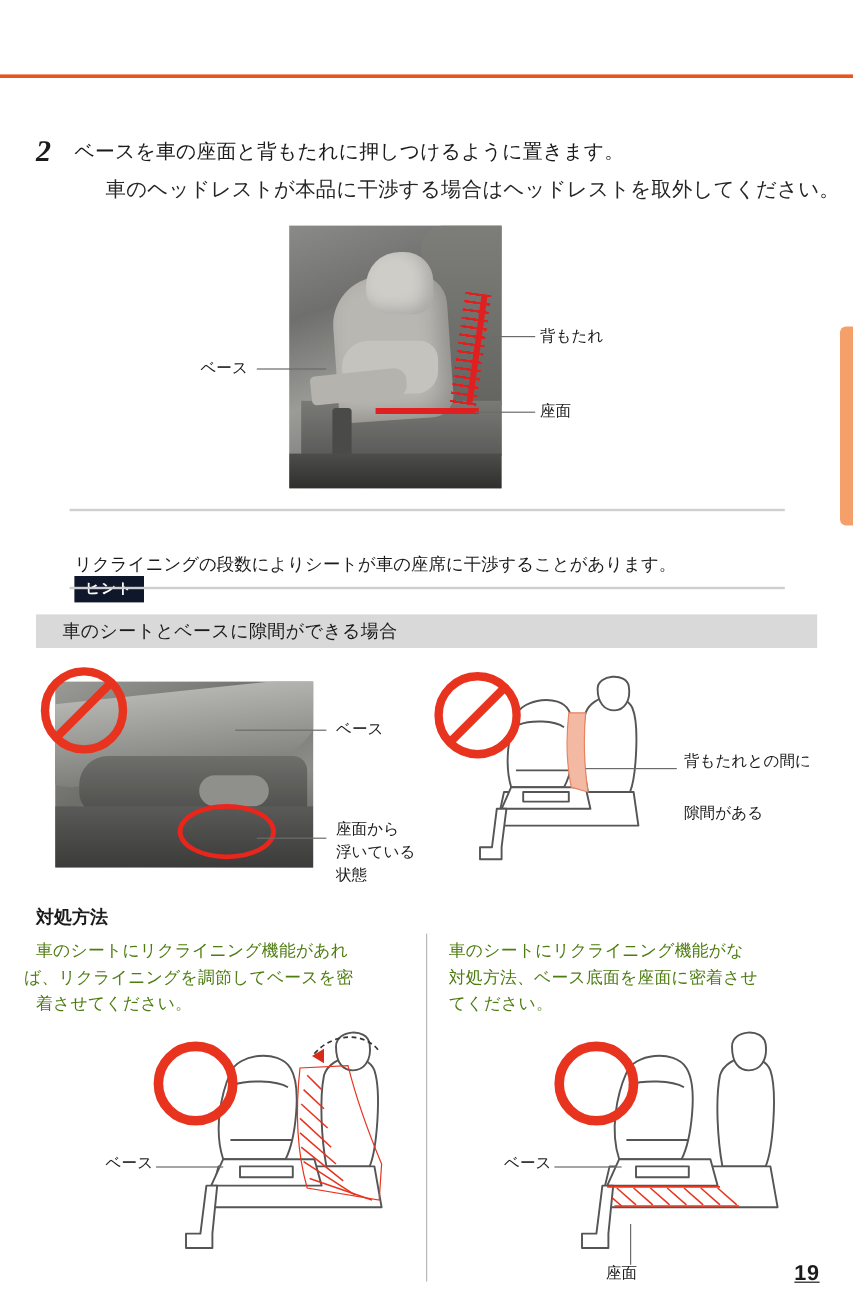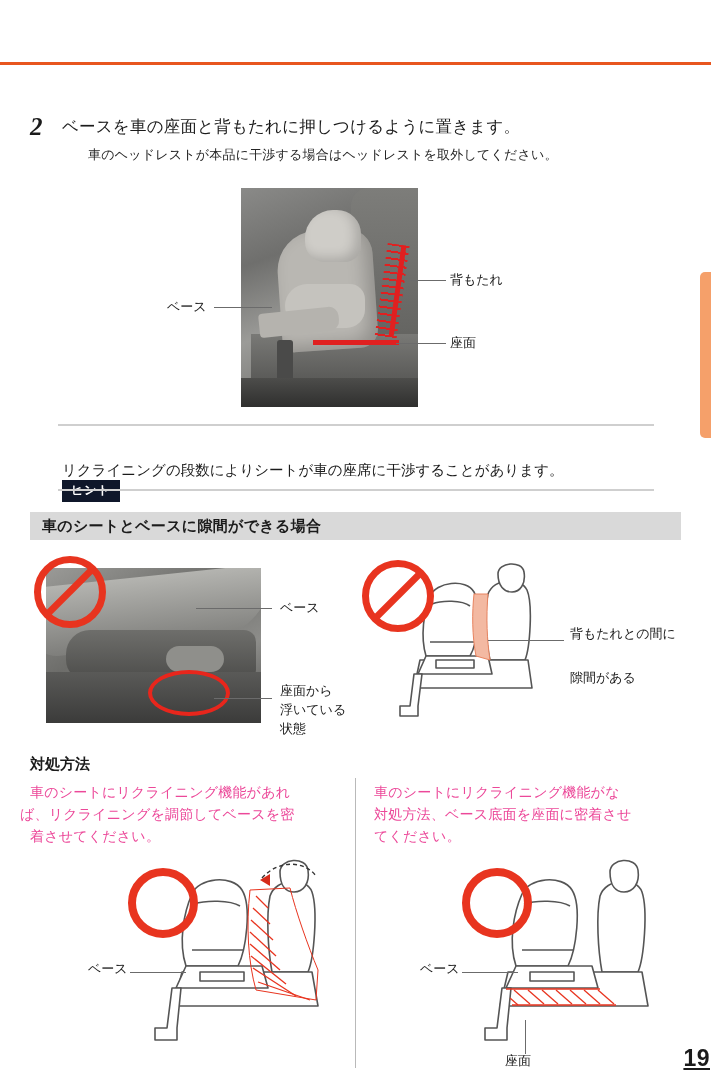--- a/index.html
+++ b/index.html
@@ -60,21 +60,21 @@
     top: 4px;
     font-size: 16.5px;
     font-weight: normal;
     letter-spacing: 0.2px;
     white-space: nowrap;
   }
   .step-sub {
     position: absolute;
     left: 58px;
     top: 34px;
-    font-size: 13px;
+    font-size: 17px;
     letter-spacing: 0.2px;
     white-space: nowrap;
     color: #252525;
     font-family: Liberation Serif, serif;
   }
 
   
   .photo-main {
     position: absolute;
     left: 241px;
@@ -241,24 +241,24 @@
   .band {
     position: absolute;
     left: 30px;
     top: 512px;
     width: 651px;
     height: 28px;
     background: #d9d9d9;
   }
   .band-text {
     position: absolute;
-    left: 42px;
+    left: 52px;
     top: 517px;
     font-size: 15px;
-    font-weight: bold;
+    font-weight: normal;
     letter-spacing: .3px;
     white-space: nowrap;
   }
 
   
   .photo-ng {
     position: absolute;
     left: 46px;
     top: 568px;
     width: 215px;
@@ -327,37 +327,37 @@
     left: 30px;
     top: 755px;
     font-size: 15px;
     font-weight: bold;
   }
   .col-text {
     position: absolute;
     font-size: 14px;
     line-height: 22px;
     letter-spacing: .2px;
-    color: #ec4899;
+    color: #4d7c0f;
   }
   .col-divider {
     position: absolute;
     left: 355px;
     top: 778px;
     width: 1px;
     height: 290px;
     background: #b9b9b9;
   }
 
   
   .page-num {
     position: absolute;
-    right: 1px;
+    right: 28px;
     bottom: 8px;
-    font-size: 23px;
+    font-size: 18px;
     font-weight: bold;
     letter-spacing: .5px;
     text-decoration: underline;
   }
 </style>
 </head>
 <body>
 
 <div class="top-rule"></div>
 <div class="side-tab"></div>

